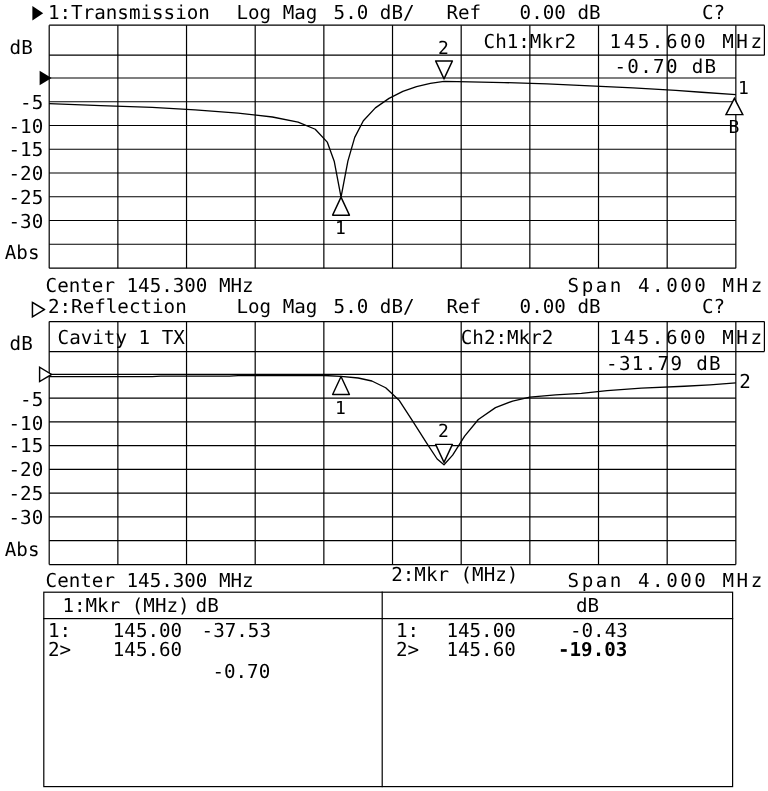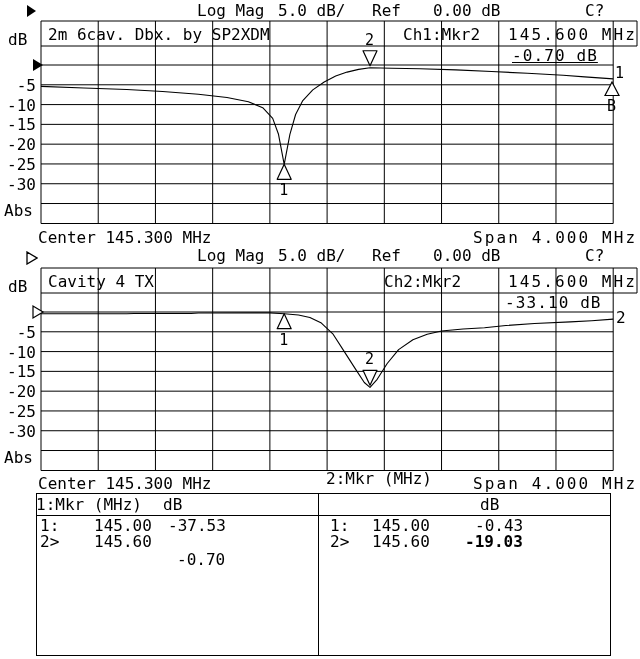--- a/index.html
+++ b/index.html
@@ -73,73 +73,74 @@
     <polygon points="612,82 605,95.5 619,95.5" fill="#fff" stroke="#000" stroke-width="1.2"></polygon>
   <polyline points="41.0,86.4 83.9,88.0 126.8,89.5 162.6,91.5 198.4,94.3 227.0,97.5 248.4,101.8 262.7,107.7 272.7,118.4 278.5,134.3 284.2,164.3 289.9,134.3 295.6,114.5 302.8,100.6 312.8,89.9 324.2,82.0 335.7,76.1 347.1,72.1 358.6,69.4 370.0,67.8 391.5,68.2 420.1,68.8 455.8,69.9 491.6,71.5 527.4,73.3 563.1,75.3 584.6,76.9 613.2,78.9" fill="none" stroke="#000000" stroke-width="1.1" stroke-linejoin="round"></polyline>
       <polygon points="284.18499999999835,164.30622 277.18499999999835,179.30622 291.18499999999835,179.30622" fill="#fff" stroke="#000000" stroke-width="1.2" stroke-linejoin="round"></polygon>
       <polygon points="370.0149999999976,65.7706 363.0149999999976,50.7706 377.0149999999976,50.7706" fill="#fff" stroke="#000000" stroke-width="1.2" stroke-linejoin="round"></polygon>
       <polyline points="41.0,313.8 126.8,313.8 134.0,313.5 191.2,313.5 198.4,313.0 269.9,312.9 284.2,313.7 298.5,315.0 309.9,317.5 321.4,323.1 332.8,333.8 344.3,351.6 355.7,369.4 364.3,382.5 370.0,387.3 377.2,379.3 387.2,363.5 398.6,349.6 412.9,339.7 427.2,334.2 441.5,331.0 463.0,329.0 484.5,327.8 505.9,325.5 534.5,323.5 570.3,321.9 591.7,320.7 613.2,319.1" fill="none" stroke="#000000" stroke-width="1.1" stroke-linejoin="round"></polyline>
       <polygon points="284.18499999999835,313.70194 277.18499999999835,328.70194 291.18499999999835,328.70194" fill="#fff" stroke="#000000" stroke-width="1.2" stroke-linejoin="round"></polygon>
       <polygon points="370.0149999999976,385.32074 363.0149999999976,370.32074 377.0149999999976,370.32074" fill="#fff" stroke="#000000" stroke-width="1.2" stroke-linejoin="round"></polygon>
     </svg>
 
   <span class="arrow-filled" style="left:27px;top:5px;"></span>
+  <span class="t" style="left:40px;top:3px;">1:Transmission</span>
   <span class="t" style="left:197px;top:3px;">Log Mag</span>
   <span class="t" style="left:278px;top:3px;">5.0 dB/</span>
   <span class="t" style="left:372px;top:3px;">Ref</span>
   <span class="t" style="left:433px;top:3px;">0.00 dB</span>
   <span class="t" style="left:585px;top:3px;">C?</span>
 
   <span class="t" style="left:8px;top:32px;">dB</span>
-  <span class="t" style="left:48px;top:27px;">2m 6cav. Dbx. by SP2XDM</span>
   <span class="t" style="left:403px;top:27px;">Ch1:Mkr2</span>
   <span class="t ls2" style="left:508px;top:27px;">145.600 MHz</span>
-  <span class="t ls1" style="left:512px;top:48px;text-decoration:underline;">-0.70 dB</span>
+  <span class="t ls1" style="left:512px;top:48px;">-0.70 dB</span>
   <span class="t ylab" style="left:6px;top:78px;">-5</span>
   <span class="t ylab" style="left:6px;top:98px;">-10</span>
   <span class="t ylab" style="left:6px;top:117px;">-15</span>
   <span class="t ylab" style="left:6px;top:137px;">-20</span>
   <span class="t ylab" style="left:6px;top:157px;">-25</span>
   <span class="t ylab" style="left:6px;top:177px;">-30</span>
   <span class="t" style="left:4px;top:203px;">Abs</span>
   <span class="mk" style="left:615px;top:66px;">1</span>
   <span class="mk" style="left:607px;top:99px;">B</span>
   <span class="t" style="left:38px;top:230px;">Center 145.300 MHz</span>
   <span class="t ls2" style="left:473px;top:230px;">Span 4.000 MHz</span>
 
   <svg style="left:26px;top:251px;" width="12" height="14">
     <polygon points="1,1 1,13 11,7" fill="#fff" stroke="#000" stroke-width="1.3"></polygon>
   </svg>
+  <span class="t" style="left:40px;top:248px;">2:Reflection</span>
   <span class="t" style="left:197px;top:248px;">Log Mag</span>
   <span class="t" style="left:278px;top:248px;">5.0 dB/</span>
   <span class="t" style="left:372px;top:248px;">Ref</span>
   <span class="t" style="left:433px;top:248px;">0.00 dB</span>
   <span class="t" style="left:585px;top:248px;">C?</span>
 
   <span class="t" style="left:8px;top:279px;">dB</span>
-  <span class="t" style="left:48px;top:274px;">Cavity 4 TX</span>
+  <span class="t" style="left:48px;top:274px;">Cavity 1 TX</span>
   <span class="t" style="left:384px;top:274px;">Ch2:Mkr2</span>
   <span class="t ls2" style="left:508px;top:274px;">145.600 MHz</span>
-  <span class="t ls1" style="left:505px;top:295px;">-33.10 dB</span>
+  <span class="t ls1" style="left:505px;top:295px;">-31.79 dB</span>
   <span class="t ylab" style="left:6px;top:325px;">-5</span>
   <span class="t ylab" style="left:6px;top:345px;">-10</span>
   <span class="t ylab" style="left:6px;top:364px;">-15</span>
   <span class="t ylab" style="left:6px;top:384px;">-20</span>
   <span class="t ylab" style="left:6px;top:404px;">-25</span>
   <span class="t ylab" style="left:6px;top:424px;">-30</span>
   <span class="t" style="left:4px;top:450px;">Abs</span>
   <span class="t" style="left:616px;top:310px;">2</span>
   <span class="t" style="left:38px;top:476px;">Center 145.300 MHz</span>
   <span class="t ls2" style="left:473px;top:476px;">Span 4.000 MHz</span>
 
   <div class="tbl-border" style="left:36px;top:493px;width:575px;height:163px;"></div>
   <div class="vline" style="left:318px;top:493px;width:1px;height:163px;"></div>
   <div class="hline" style="left:36px;top:515px;width:575px;height:1px;"></div>
 
-  <span class="t" style="left:36px;top:497px;">1:Mkr (MHz)</span>
+  <span class="t" style="left:52px;top:497px;">1:Mkr (MHz)</span>
   <span class="t" style="left:163px;top:497px;">dB</span>
   <span class="t" style="left:40px;top:518px;">1:</span>
   <span class="t" style="left:94px;top:518px;">145.00</span>
   <span class="t" style="left:168px;top:518px;">-37.53</span>
   <span class="t" style="left:40px;top:534px;">2&gt;</span>
   <span class="t" style="left:94px;top:534px;">145.60</span>
   <span class="t" style="left:177px;top:552px;">-0.70</span>
 
   <span class="t" style="left:326px;top:471px;">2:Mkr (MHz)</span>
   <span class="t" style="left:480px;top:497px;">dB</span>

